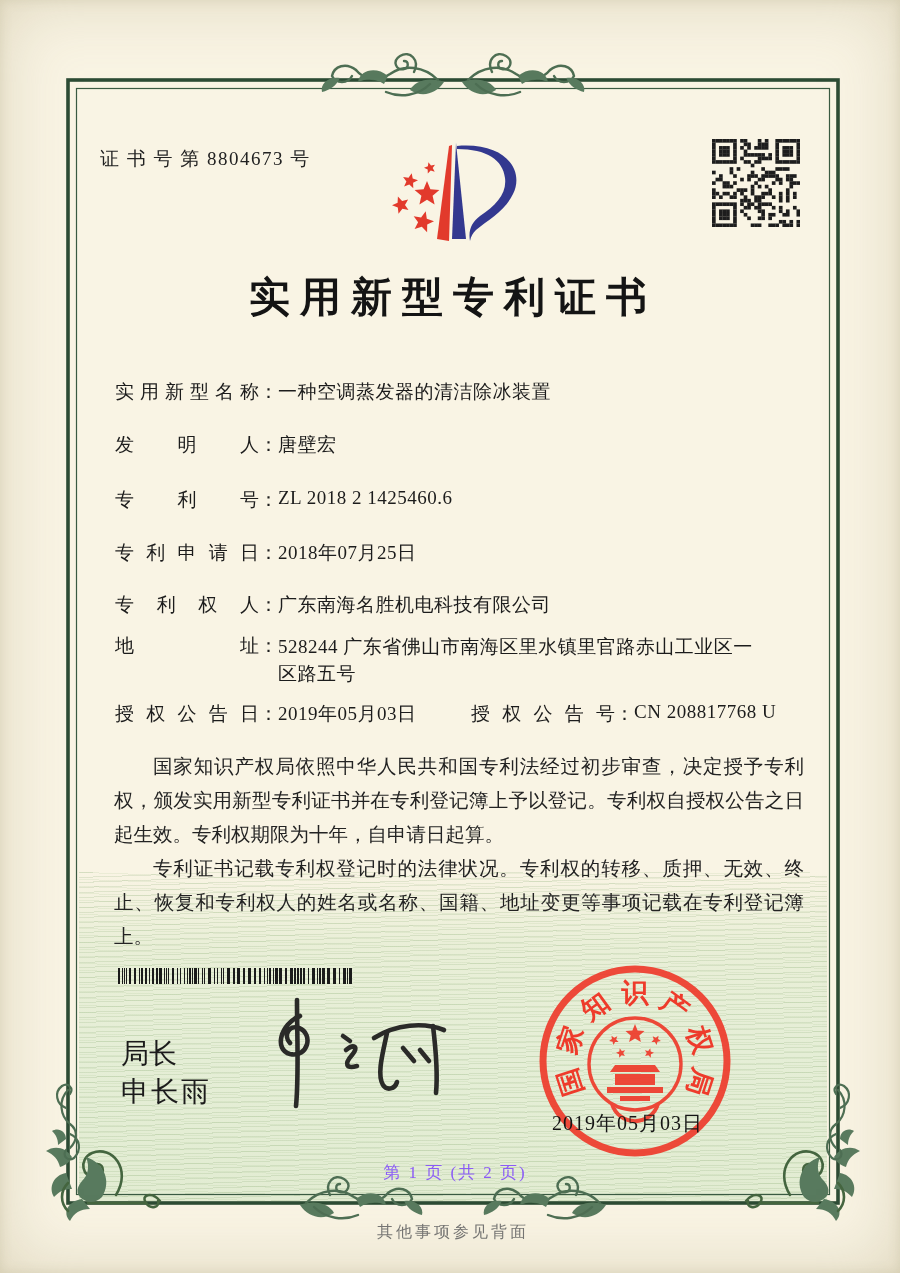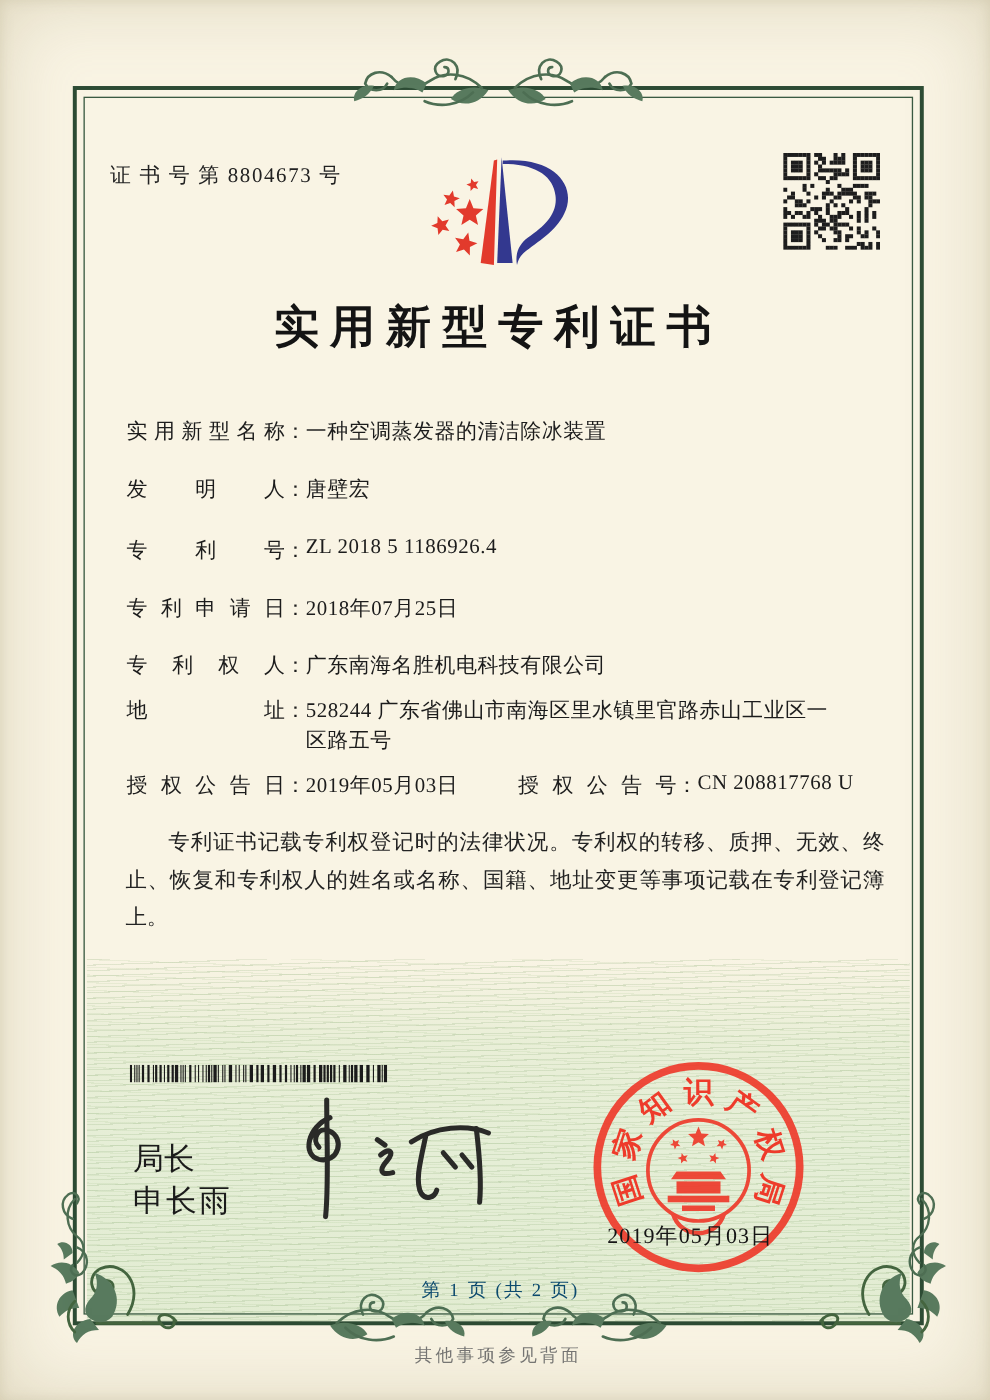--- a/index.html
+++ b/index.html
@@ -47,21 +47,21 @@
   .barcode{position:absolute;left:118px;top:968px;}
   
   .signer{position:absolute;left:121px;top:1035px;font-size:28px;color:#1b1b1b;}
   .signer .t{display:block;}
   .signer .n{display:block;letter-spacing:2px;}
   .signature{position:absolute;left:246px;top:996px;}
   
   .seal{position:absolute;left:534px;top:960px;width:202px;height:202px;}
   .seal-date{position:absolute;left:18px;top:150px;font-size:20px;letter-spacing:1px;color:#151515;white-space:nowrap;}
   
-  .pageno{position:absolute;left:68px;top:1161px;width:774px;text-align:center;font-size:17px;color:#0c4a6e;letter-spacing:2px;}
+  .pageno{position:absolute;left:68px;top:1161px;width:774px;text-align:center;font-size:17px;color:#8b5cf6;letter-spacing:2px;}
   .backnote{position:absolute;left:68px;top:1222px;width:770px;text-align:center;font-size:16px;color:#737373;letter-spacing:3px;}
 </style>
 </head>
 <body>
 
 <div class="page">
 
   <div class="band"></div>
 
   <svg class="border-art" width="900" height="1273" viewBox="0 0 900 1273">
@@ -404,40 +404,41 @@
   <div class="title">实用新型专利证书</div>
 
   <div class="fields">
     <div class="frow" style="top:0">
       <span class="flabel">实用新型名称</span><span class="fcolon">：</span><span class="fvalue">一种空调蒸发器的清洁除冰装置</span>
     </div>
     <div class="frow" style="top:53px">
       <span class="flabel">发明人</span><span class="fcolon">：</span><span class="fvalue">唐壁宏</span>
     </div>
     <div class="frow" style="top:108px">
-      <span class="flabel">专利号</span><span class="fcolon">：</span><span class="fvalue">ZL 2018 5 1186926.4</span>
+      <span class="flabel">专利号</span><span class="fcolon">：</span><span class="fvalue">ZL 2018 2 1425460.6</span>
     </div>
     <div class="frow" style="top:161px">
       <span class="flabel">专利申请日</span><span class="fcolon">：</span><span class="fvalue">2018年07月25日</span>
     </div>
     <div class="frow" style="top:213px">
       <span class="flabel">专利权人</span><span class="fcolon">：</span><span class="fvalue">广东南海名胜机电科技有限公司</span>
     </div>
     <div class="frow" style="top:254px">
       <span class="flabel">地址</span><span class="fcolon">：</span><span class="fvalue wrap">528244 广东省佛山市南海区里水镇里官路赤山工业区一区路五号</span>
     </div>
     <div class="frow" style="top:322px">
       <span class="flabel">授权公告日</span><span class="fcolon">：</span><span class="fvalue">2019年05月03日</span>
       <span class="pair2">
         <span class="flabel">授权公告号</span><span class="fcolon">：</span><span class="fvalue">CN 208817768 U</span>
       </span>
     </div>
   </div>
 
   <div class="notice">
+    <p>国家知识产权局依照中华人民共和国专利法经过初步审查，决定授予专利权，颁发实用新型专利证书并在专利登记簿上予以登记。专利权自授权公告之日起生效。专利权期限为十年，自申请日起算。</p>
     <p>专利证书记载专利权登记时的法律状况。专利权的转移、质押、无效、终止、恢复和专利权人的姓名或名称、国籍、地址变更等事项记载在专利登记簿上。</p>
   </div>
 
   <svg class="barcode" width="234" height="16" viewBox="0 0 234 16">
     <g id="barcode-bars" fill="#1b1b1b">
         <rect x="0" y="0" width="2" height="16"></rect>
         <rect x="4" y="0" width="1" height="16"></rect>
         <rect x="6" y="0" width="1" height="16"></rect>
         <rect x="8" y="0" width="1" height="16"></rect>
         <rect x="11" y="0" width="2" height="16"></rect>

